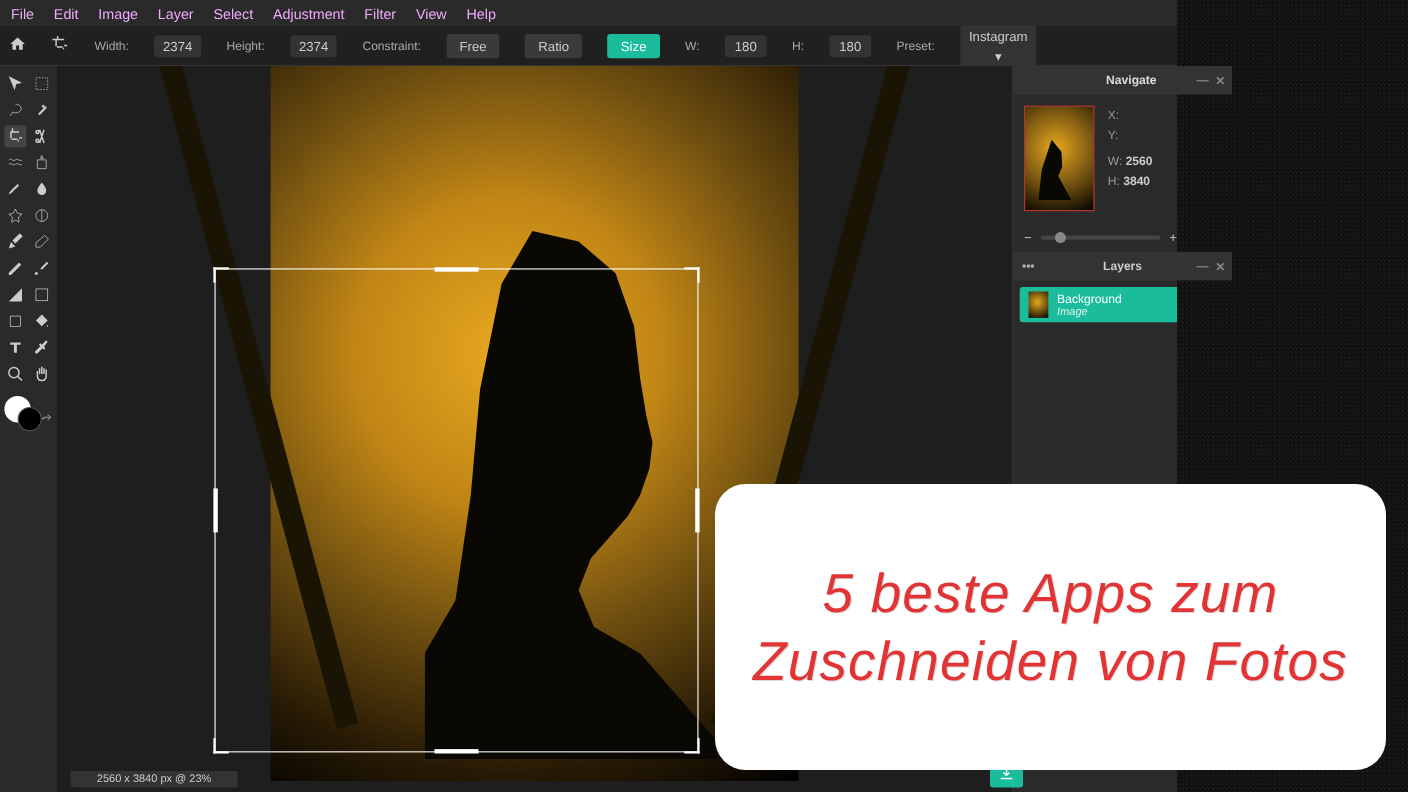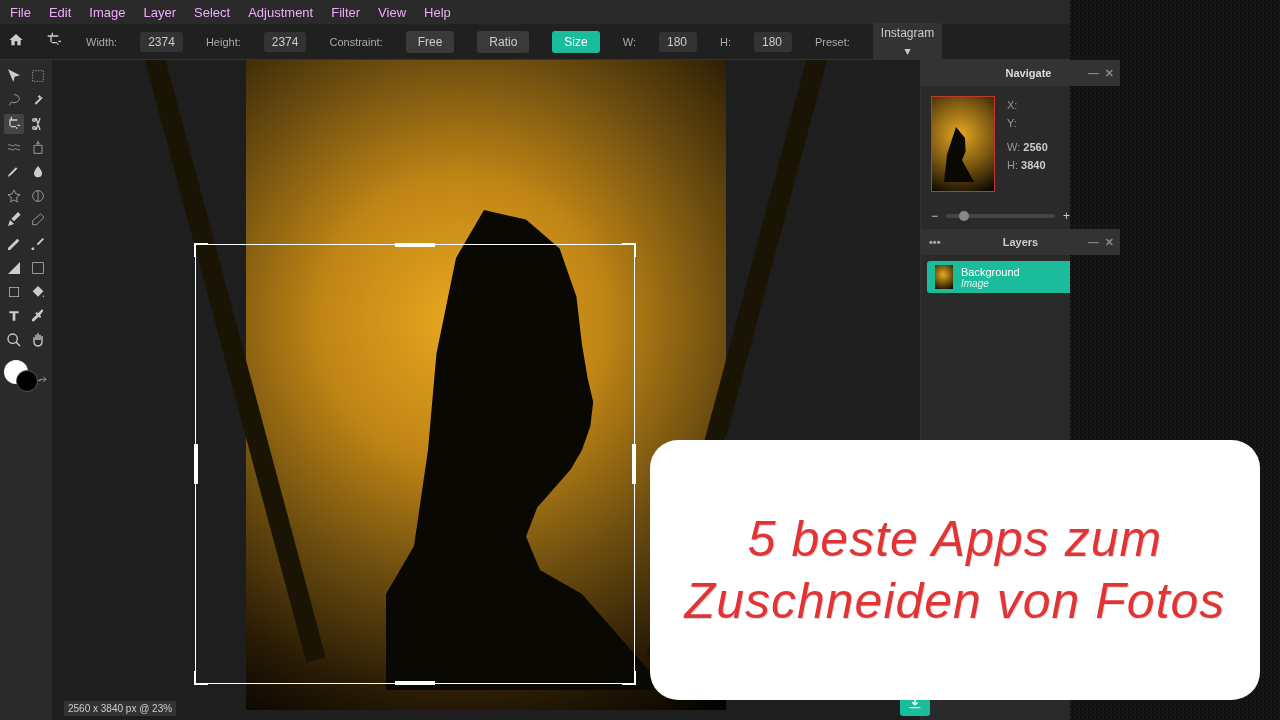--- a/index.html
+++ b/index.html
@@ -3,21 +3,21 @@
 <meta charset="utf-8">
 <style>
 * { margin: 0; padding: 0; box-sizing: border-box; font-family: Arial, sans-serif; }
 body { width: 1280px; height: 720px; background: #1a1a1a; color: #ccc; font-size: 12px; overflow: hidden; position: relative; }
 
 .menubar { height: 24px; background: #2a2a2a; display: flex; align-items: center; padding: 0 10px; gap: 18px; font-size: 13px; }
 .menubar span { cursor: pointer; color: #f0abfc; }
 
 .optbar { height: 36px; background: #202020; display: flex; align-items: center; padding: 0 8px; gap: 23px; font-size: 12px; border-bottom: 1px solid #333; }
 .optbar .lbl { color: #aaa; font-size: 11px; }
-.optbar .val { background: #333; padding: 3px 8px; border-radius: 3px; min-width: 38px; text-align: left; }
+.optbar .val { background: #333; padding: 3px 8px; border-radius: 3px; min-width: 38px; text-align: center; }
 .optbar .btn { background: #3a3a3a; padding: 4px 12px; border-radius: 3px; cursor: pointer; font-size: 12px; }
 .optbar .btn.active { background: #1abc9c; color: #fff; }
 .optbar .preset { display: flex; align-items: center; gap: 4px; background: #333; padding: 3px 8px; border-radius: 3px; flex-direction: column; }
 .optbar .action { background: #3a3a3a; padding: 4px 12px; border-radius: 3px; display: flex; align-items: center; gap: 4px; cursor: pointer; border: 1px solid #555; font-size: 11px; }
 .spacer { flex: 1; }
 
 .main { display: flex; height: 660px; }
 
 .tools { width: 52px; background: #2a2a2a; padding: 6px 4px; display: flex; flex-wrap: wrap; gap: 4px; align-content: flex-start; }
 .tool { width: 20px; height: 20px; display: flex; align-items: center; justify-content: center; cursor: pointer; color: #ccc; border-radius: 2px; }
@@ -36,21 +36,21 @@
 .h-tl, .h-tr, .h-bl, .h-br { width: 14px; height: 14px; border: 2px solid #fff; background: transparent; }
 .h-tl { top: -2px; left: -2px; border-right: none; border-bottom: none; }
 .h-tr { top: -2px; right: -2px; border-left: none; border-bottom: none; }
 .h-bl { bottom: -2px; left: -2px; border-right: none; border-top: none; }
 .h-br { bottom: -2px; right: -2px; border-left: none; border-top: none; }
 .h-t, .h-b { width: 40px; height: 4px; left: 50%; margin-left: -20px; }
 .h-t { top: -2px; } .h-b { bottom: -2px; }
 .h-l, .h-r { width: 4px; height: 40px; top: 50%; margin-top: -20px; }
 .h-l { left: -2px; } .h-r { right: -2px; }
 
-.status { position: absolute; bottom: 4px; left: 64px; background: #333; padding: 2px 4px; font-size: 10px; border-radius: 2px; }
+.status { position: absolute; bottom: 4px; left: 64px; background: #333; padding: 2px 24px; font-size: 10px; border-radius: 2px; }
 
 .panels { width: 200px; background: #2a2a2a; display: flex; flex-direction: column; border-left: 1px solid #333; }
 .panel-hdr { height: 26px; display: flex; align-items: center; justify-content: center; background: #333; position: relative; font-size: 11px; font-weight: bold; color: #ddd; padding-left: 16px; }
 .panel-hdr .pctrl { position: absolute; right: 6px; display: flex; gap: 6px; color: #888; }
 .nav-body { padding: 10px; display: flex; gap: 12px; }
 .nav-thumb { width: 64px; height: 96px; border: 1px solid #c0392b; background: radial-gradient(circle at 45% 40%, #e8a820 0%, #705010 55%, #000 100%); position: relative; }
 .nav-thumb::after { content: ''; position: absolute; left: 12px; top: 30px; width: 30px; height: 55px; background: #0a0802; clip-path: polygon(40% 0%, 70% 20%, 72% 45%, 60% 60%, 100% 100%, 0% 100%, 10% 50%); }
 .nav-info { font-size: 11px; color: #999; line-height: 18px; }
 .nav-info b { color: #ccc; }
 .zoom-row { display: flex; align-items: center; padding: 6px 10px; gap: 8px; }

